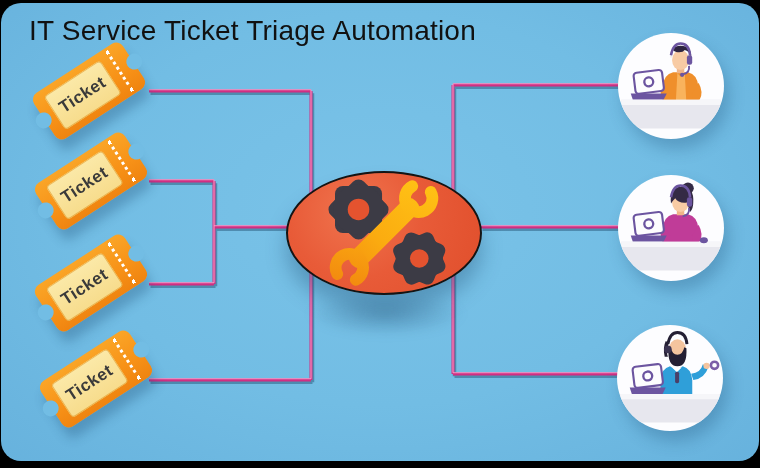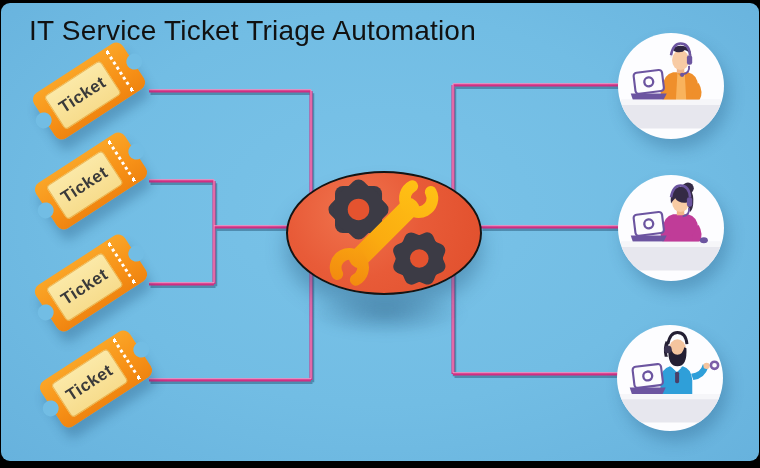--- a/index.html
+++ b/index.html
@@ -1,18 +1,18 @@
 <!DOCTYPE html>
 <html><head>
 <meta charset="utf-8">
 <style>
   html,body{margin:0;padding:0;background:#000;}
   .canvas{position:relative;width:760px;height:468px;background:#000;overflow:hidden;
           font-family:"Liberation Sans",sans-serif;}
-  .board{position:absolute;left:1px;right:1px;top:3px;bottom:7px;border-radius:9px;
+  .board{position:absolute;left:1px;right:1px;top:3px;bottom:7px;border-radius:20px;
          background:radial-gradient(ellipse at 50% 45%, #7AC3E8 0%, #72BDE4 55%, #67B2DD 100%);
          overflow:hidden;}
   .title{position:absolute;left:28px;top:12px;font-size:28px;font-weight:500;color:#111;
          letter-spacing:.2px;white-space:nowrap;}
   .lines{position:absolute;left:0;top:0;z-index:1;}
   
   .hub{position:absolute;left:285px;top:168px;width:196px;height:124px;border-radius:50%;
        background:radial-gradient(circle at 35% 32%, #F0744E 0%, #E85B38 45%, #E04E2B 100%);
        border:2.5px solid #141414;box-sizing:border-box;z-index:3;overflow:hidden;
        box-shadow:0 16px 20px rgba(28,74,112,.35);}

